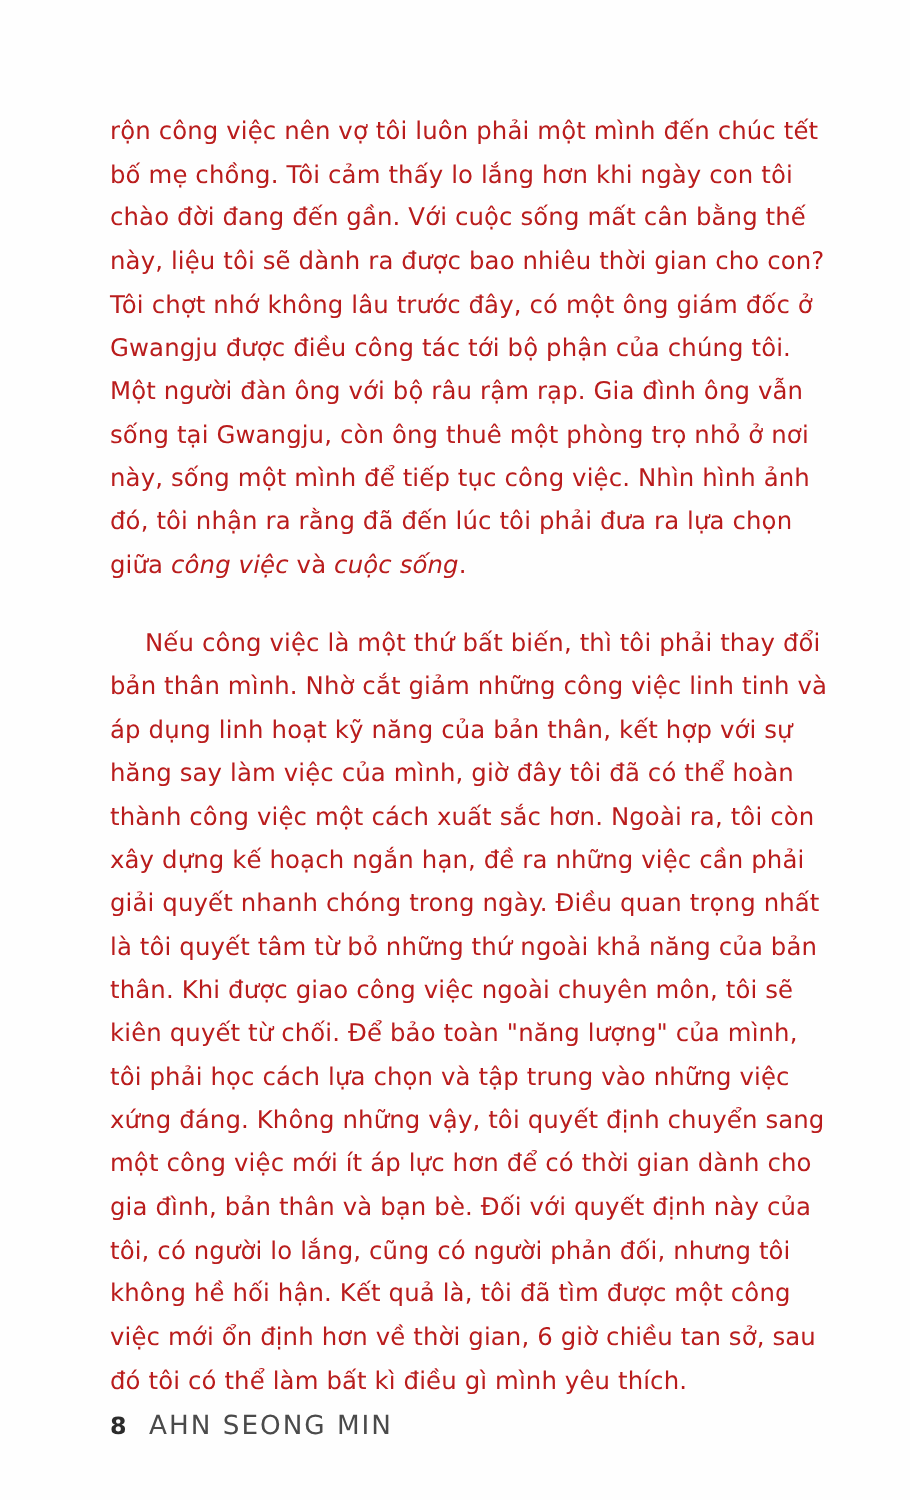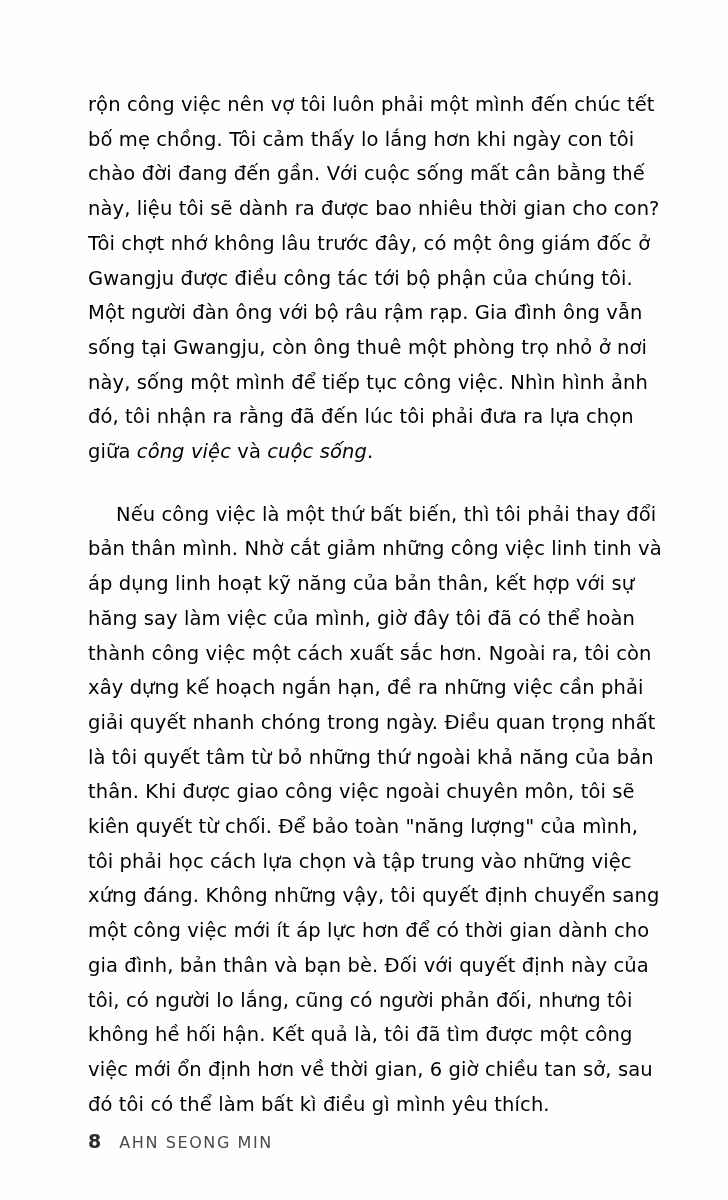--- a/index.html
+++ b/index.html
@@ -19,21 +19,21 @@
     width: 728px;
     height: 1200px;
     box-sizing: border-box;
     padding: 88px 62px 0 88px;
     background: #fefefe;
   }
   .body-text {
     font-size: 19.5px;
     line-height: 1.78;
     text-align: left;
-    color: #000000;
+    color: #b91c1c;
     letter-spacing: 0.1px;
   }
   .para {
     margin: 0;
   }
   .para + .para {
     margin-top: 28px;
   }
   .para.indent {
     text-indent: 28px;
@@ -48,21 +48,21 @@
     display: flex;
     align-items: baseline;
     gap: 18px;
   }
   .folio {
     font-size: 19px;
     font-weight: bold;
     color: #2b2b2b;
   }
   .running-head {
-    font-size: 16px;
+    font-size: 21px;
     letter-spacing: 1.6px;
     color: #4a4a4a;
   }
 </style>
 </head>
 <body>
 
 <div class="page">
   <div class="body-text" id="body-container">
       <p class="para"><span>rộn công việc nên vợ tôi luôn phải một mình đến chúc tết bố mẹ chồng. Tôi cảm thấy lo lắng hơn khi ngày con tôi chào đời đang đến gần. Với cuộc sống mất cân bằng thế này, liệu tôi sẽ dành ra được bao nhiêu thời gian cho con? Tôi chợt nhớ không lâu trước đây, có một ông giám đốc ở Gwangju được điều công tác tới bộ phận của chúng tôi. Một người đàn ông với bộ râu rậm rạp. Gia đình ông vẫn sống tại Gwangju, còn ông thuê một phòng trọ nhỏ ở nơi này, sống một mình để tiếp tục công việc. Nhìn hình ảnh đó, tôi nhận ra rằng đã đến lúc tôi phải đưa ra lựa chọn giữa </span><span class="ital">công việc</span><span> và </span><span class="ital">cuộc sống</span><span>.</span></p>

